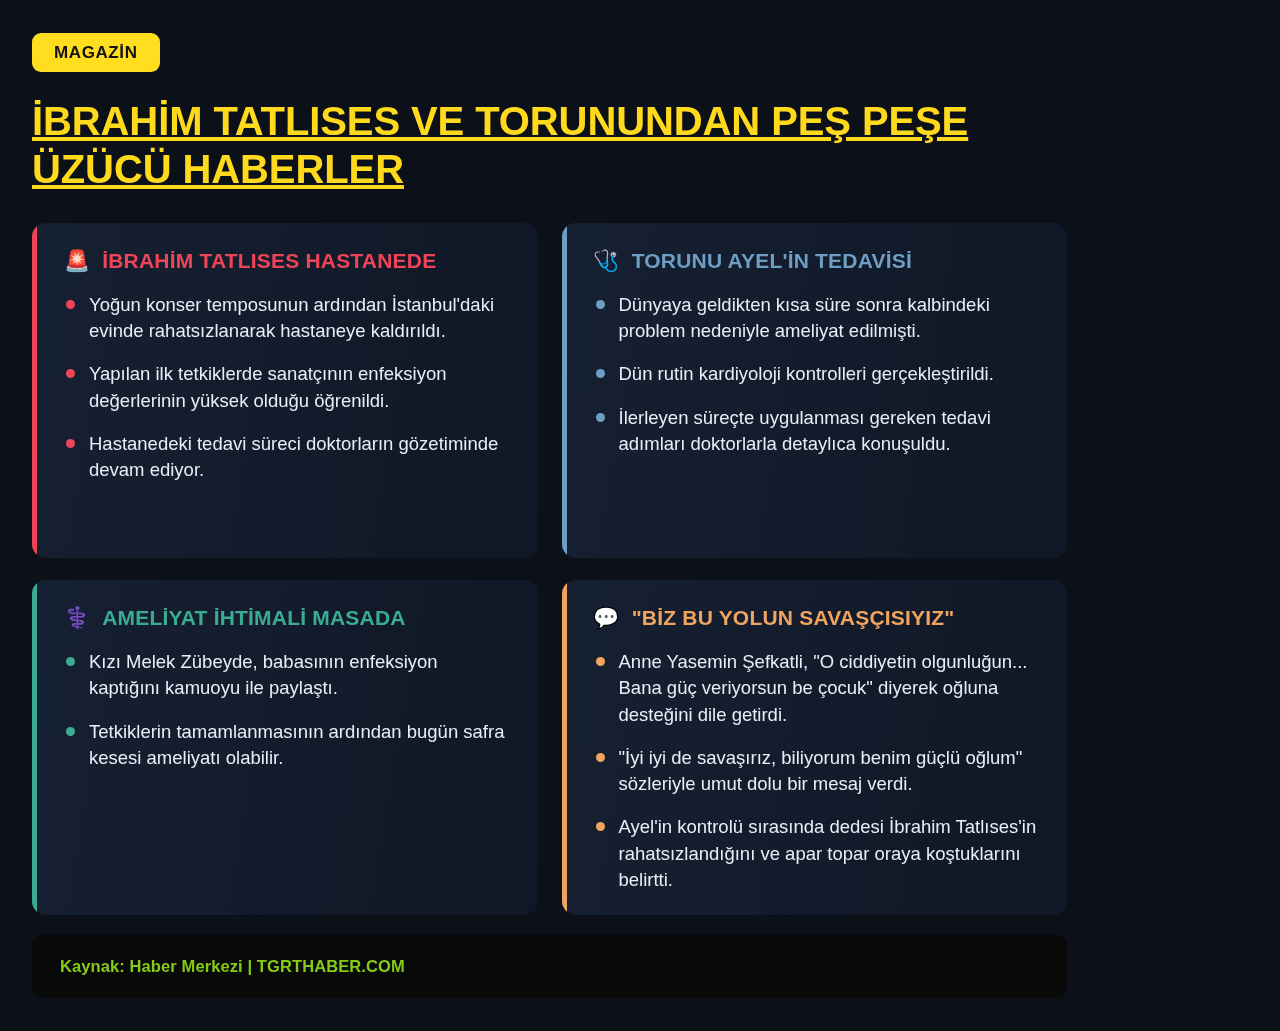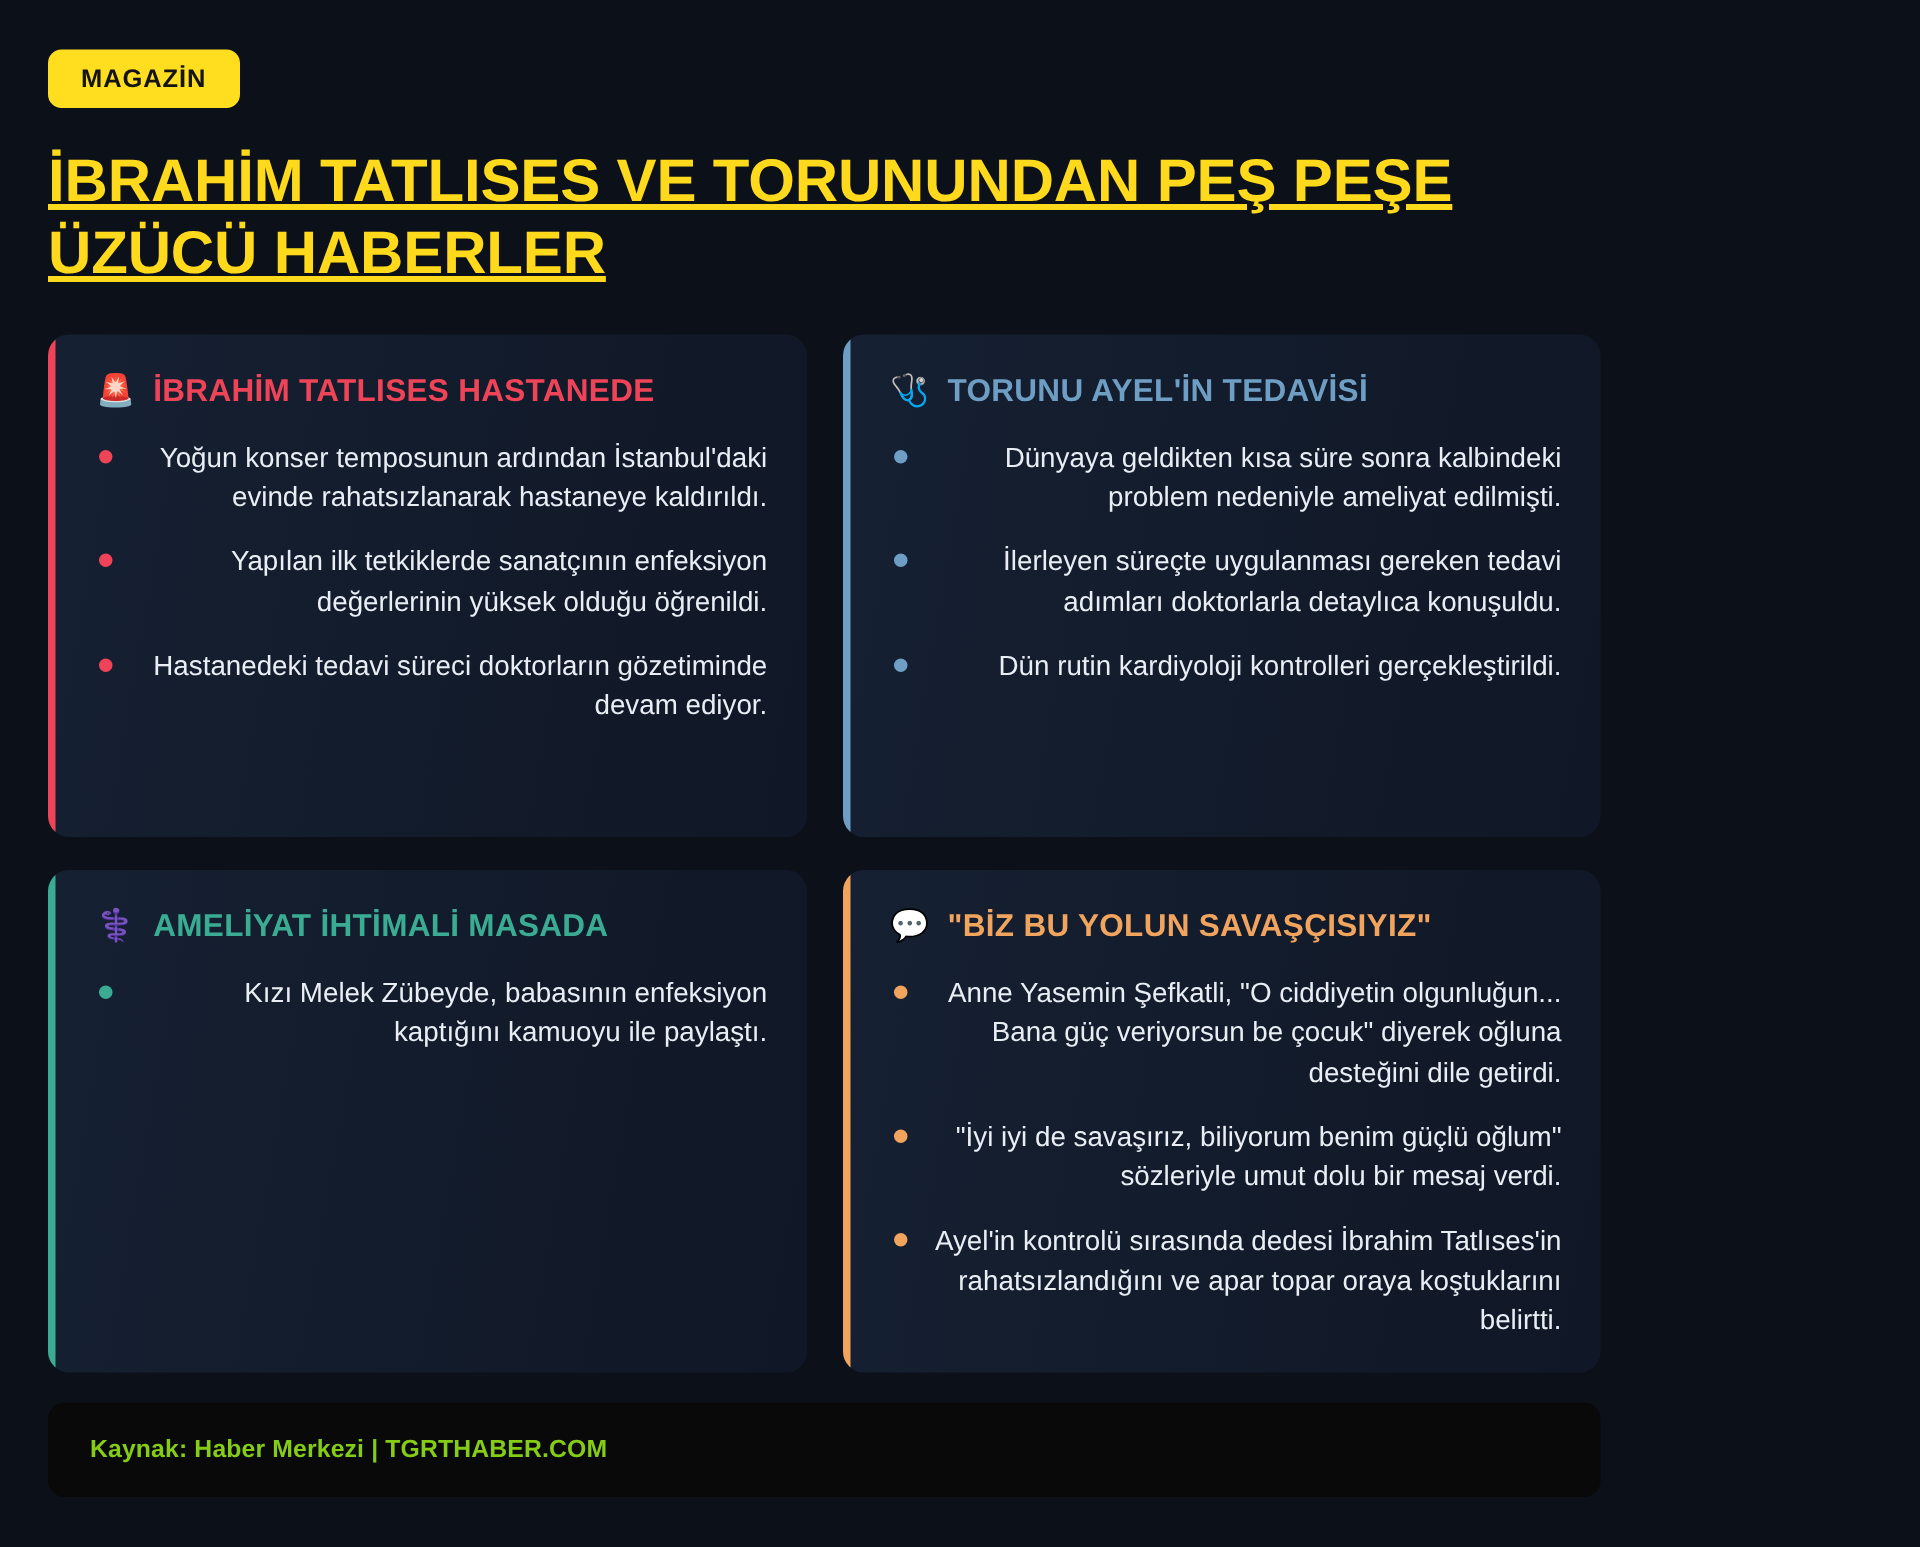--- a/index.html
+++ b/index.html
@@ -90,21 +90,21 @@
     flex:0 0 auto;
   }
   .card-title {
     color:var(--accent);
     font-size:21px;
     font-weight:bold;
     letter-spacing:0.2px;
     line-height:1.1;
   }
 
-  .bullets { list-style:none;text-align:right; }
+  .bullets { list-style:none; }
   .bullet {
     position:relative;
     padding-left:25px;
     margin-bottom:17px;
     color:#e9eef5;
     font-size:18.5px;
     line-height:1.42;
   }
   .bullet:last-child { margin-bottom:0; }
   .bullet::before {
@@ -159,32 +159,33 @@
       </ul>
     </div>
 
     <div class="card" style="--accent: #6e9ec4;">
       <div class="card-head">
         <span class="card-icon">🩺</span>
         <span class="card-title">TORUNU AYEL'İN TEDAVİSİ</span>
       </div>
       <ul class="bullets">
         <li class="bullet">Dünyaya geldikten kısa süre sonra kalbindeki problem nedeniyle ameliyat edilmişti.</li>
+        <li class="bullet">Dün rutin kardiyoloji kontrolleri gerçekleştirildi.</li>
         <li class="bullet">İlerleyen süreçte uygulanması gereken tedavi adımları doktorlarla detaylıca konuşuldu.</li>
-        <li class="bullet">Dün rutin kardiyoloji kontrolleri gerçekleştirildi.</li>
       </ul>
     </div>
 
     <div class="card" style="--accent: #3bac94;">
       <div class="card-head">
         <span class="card-icon">⚕️</span>
         <span class="card-title">AMELİYAT İHTİMALİ MASADA</span>
       </div>
       <ul class="bullets">
         <li class="bullet">Kızı Melek Zübeyde, babasının enfeksiyon kaptığını kamuoyu ile paylaştı.</li>
+        <li class="bullet">Tetkiklerin tamamlanmasının ardından bugün safra kesesi ameliyatı olabilir.</li>
       </ul>
     </div>
 
     <div class="card" style="--accent: #f0a45e;">
       <div class="card-head">
         <span class="card-icon">💬</span>
         <span class="card-title">"BİZ BU YOLUN SAVAŞÇISIYIZ"</span>
       </div>
       <ul class="bullets">
         <li class="bullet">Anne Yasemin Şefkatli, "O ciddiyetin olgunluğun... Bana güç veriyorsun be çocuk" diyerek oğluna desteğini dile getirdi.</li>

